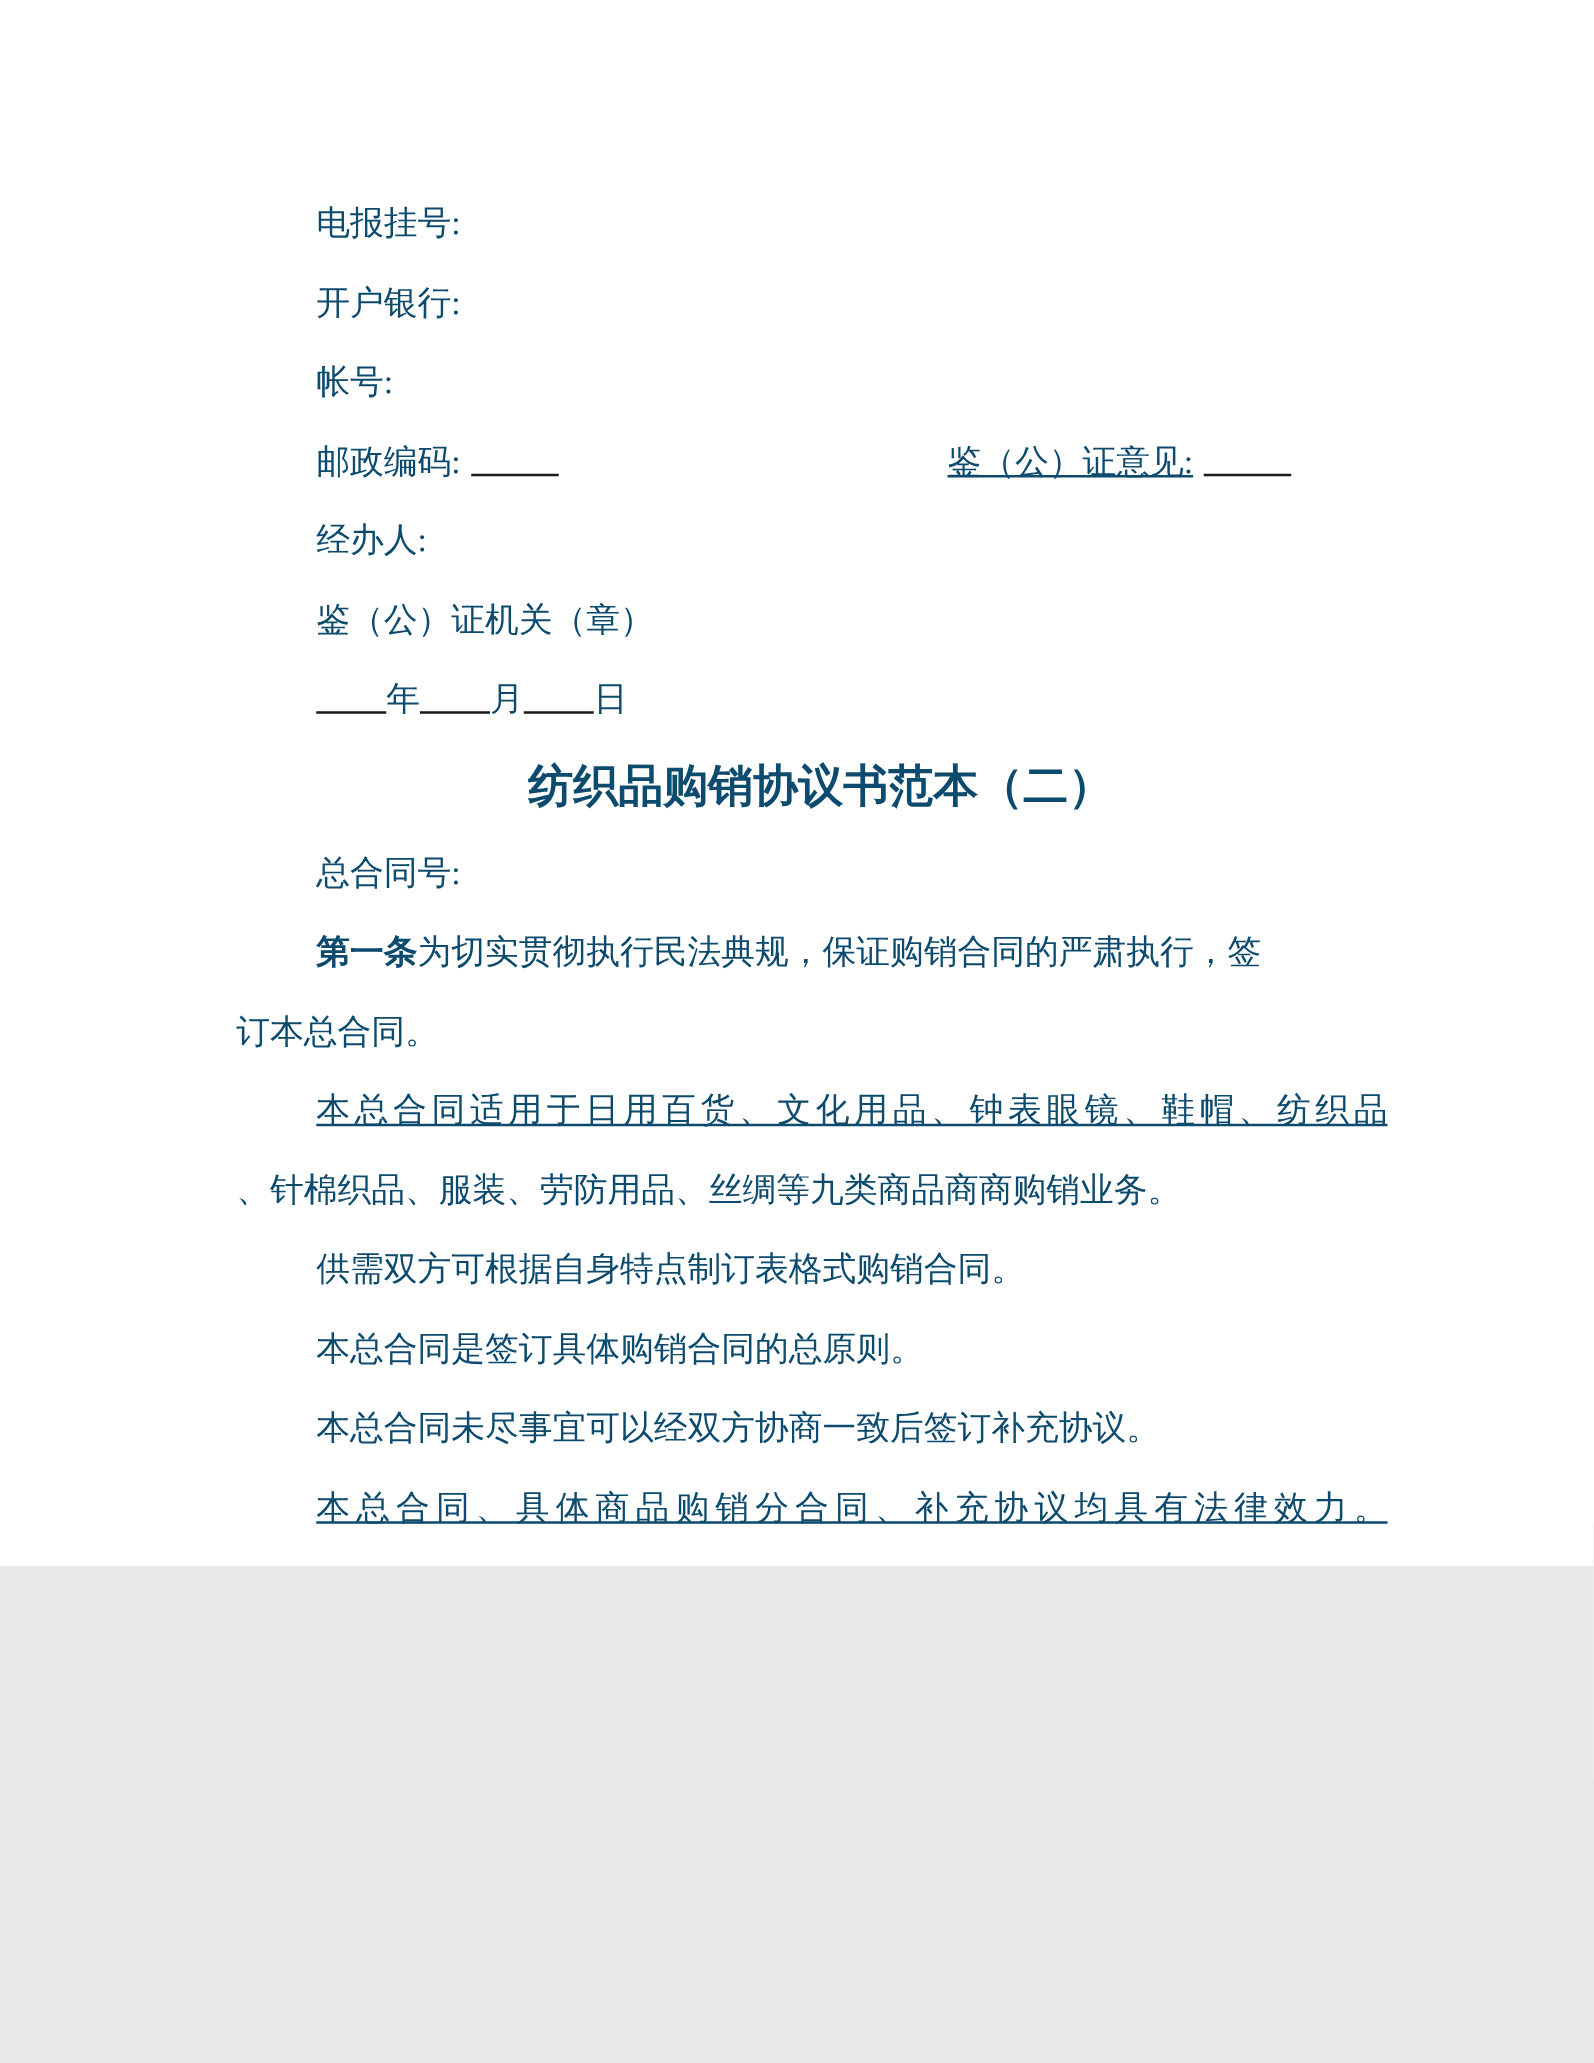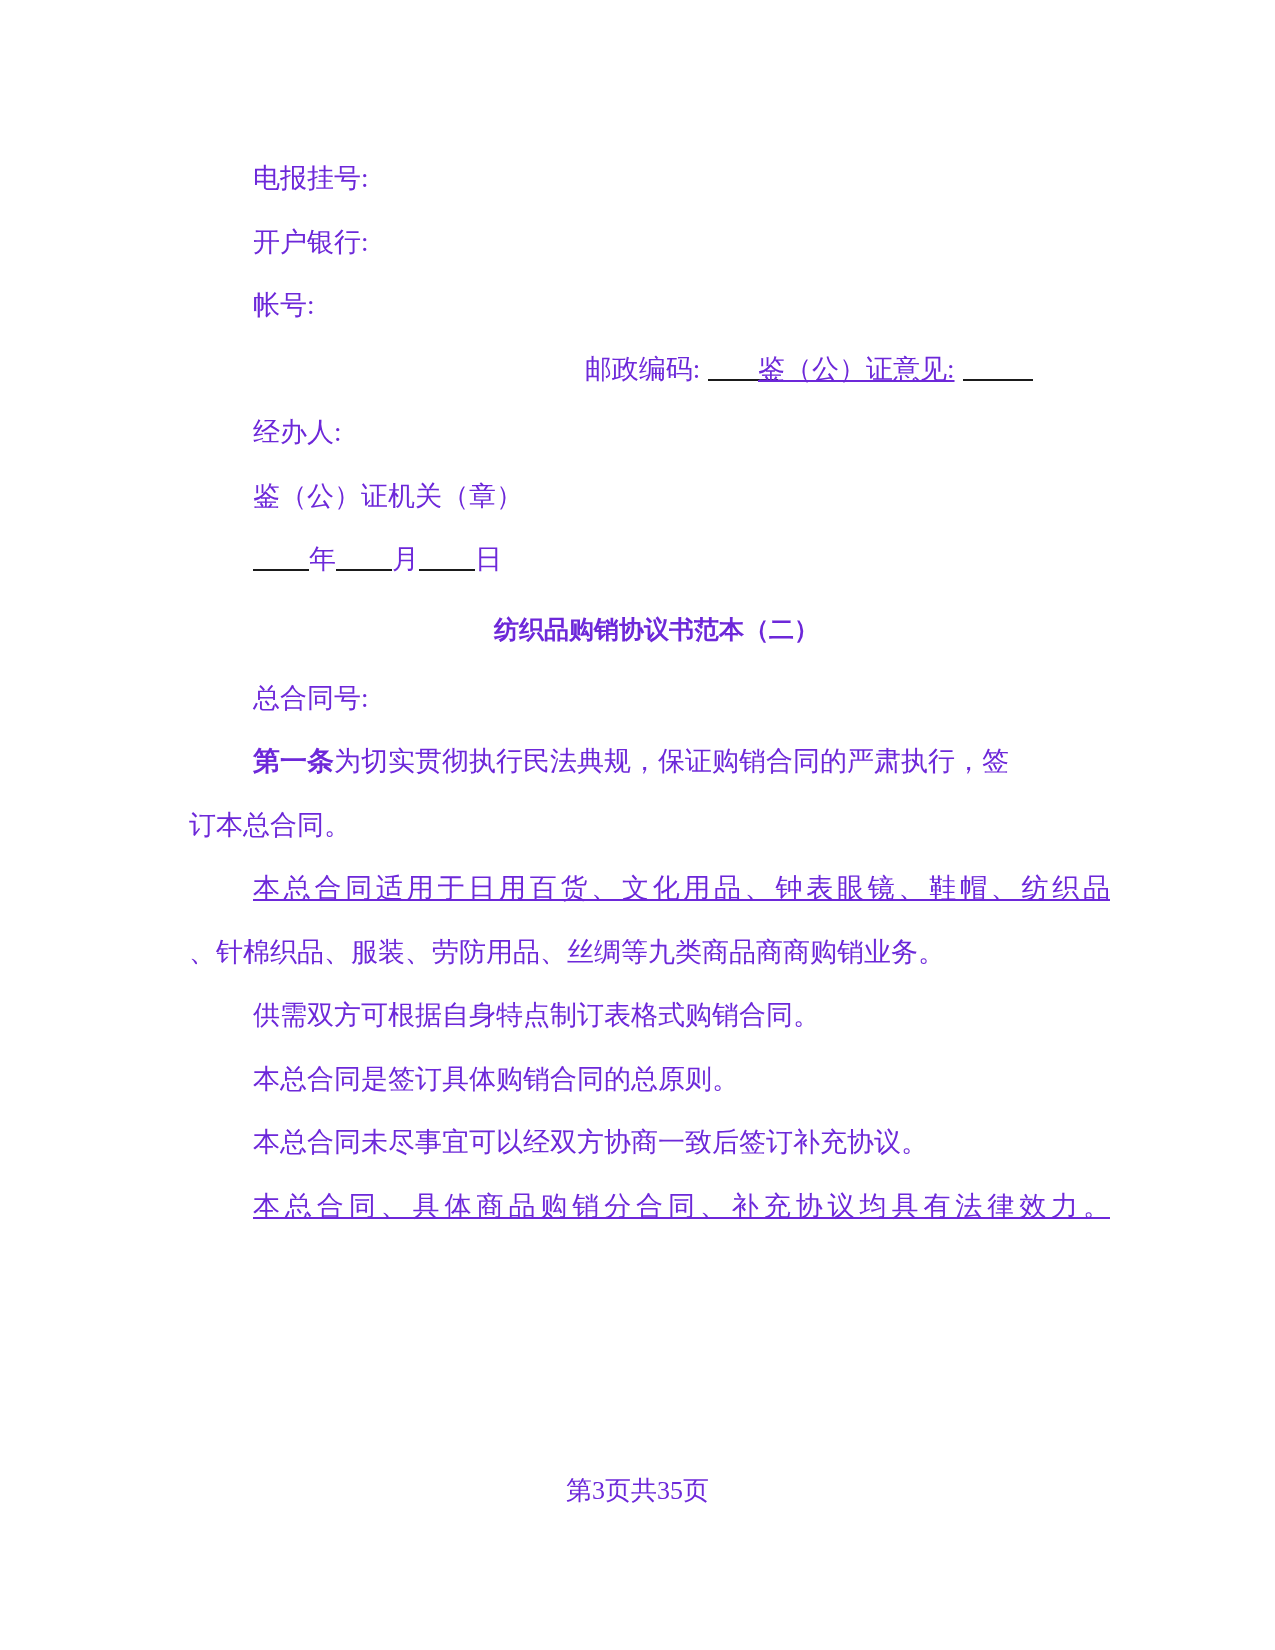--- a/index.html
+++ b/index.html
@@ -1,22 +1,22 @@
 <!DOCTYPE html>
 <html lang="zh"><head>
 <meta charset="utf-8">
 <style>
   html,body{margin:0;padding:0;background:#e8e8e8;}
   .page{
     position:relative;
-    width:1275px;height:1650px;
+    width:1275px;height:1253px;
     margin:0 auto;
     background:#ffffff;
     font-family:"Liberation Serif","DejaVu Serif",serif;
-    color:#6d28d9;
+    color:#0c4a6e;
     overflow:hidden;
   }
   .content{
     position:absolute;
     left:189px;top:147px;
     width:921px;
     font-size:27px;
   }
   .line{
     height:63.5px;
@@ -27,27 +27,27 @@
   .line.fill{
     white-space:normal;
     text-align:justify;
     text-align-last:justify;
     text-justify:inter-character;
     text-decoration:underline;
   }
   .line.title-line{
     height:75px;
     line-height:75px;
-    font-size:25px;
+    font-size:36px;
     font-weight:bold;
     text-align:center;
     padding-left:14px;
     white-space:nowrap;
   }
-  .line.twocol{position:relative;text-align:center;}
+  .line.twocol{position:relative;}
   .right-col{position:absolute;left:569px;top:0;text-decoration:underline;}
   .blank{
     display:inline-block;
     height:0;
     border-bottom:2px solid #1b1b1b;
     position:relative;
     top:3px;
   }
   .blank.gap{margin-left:8px;}
   b.clause{font-weight:bold;}

